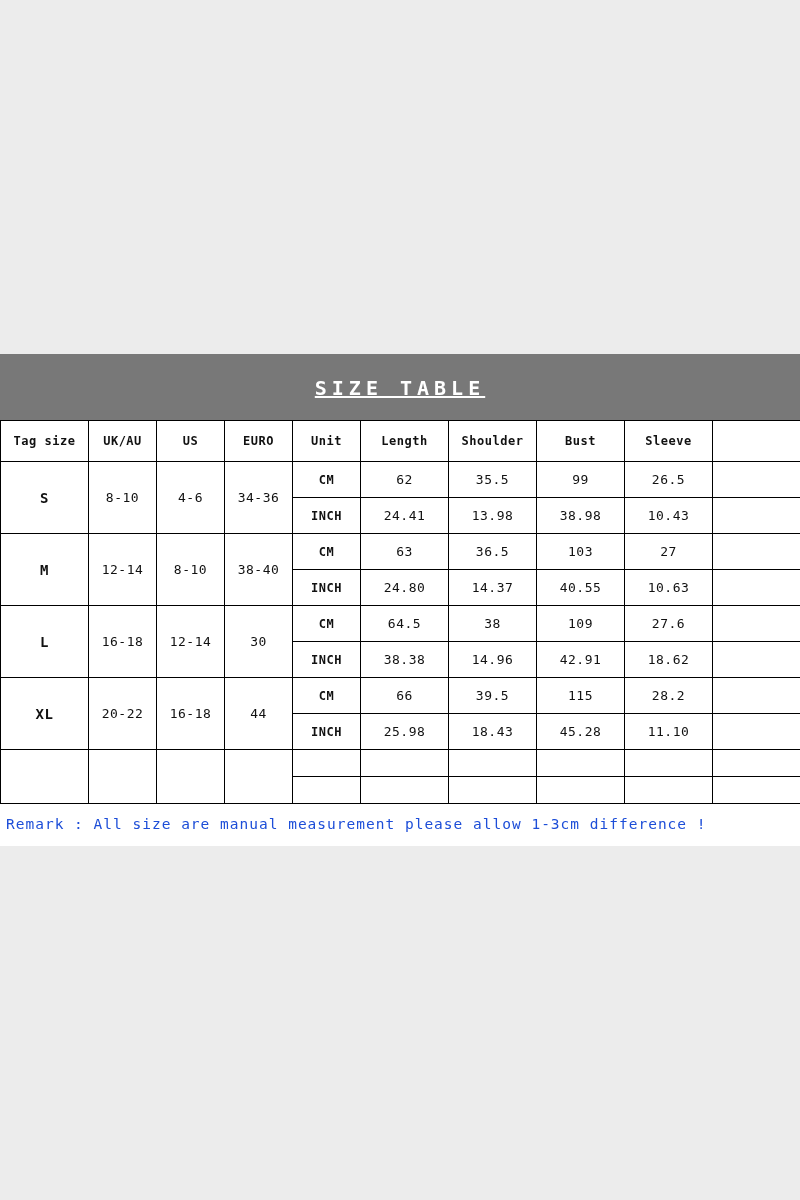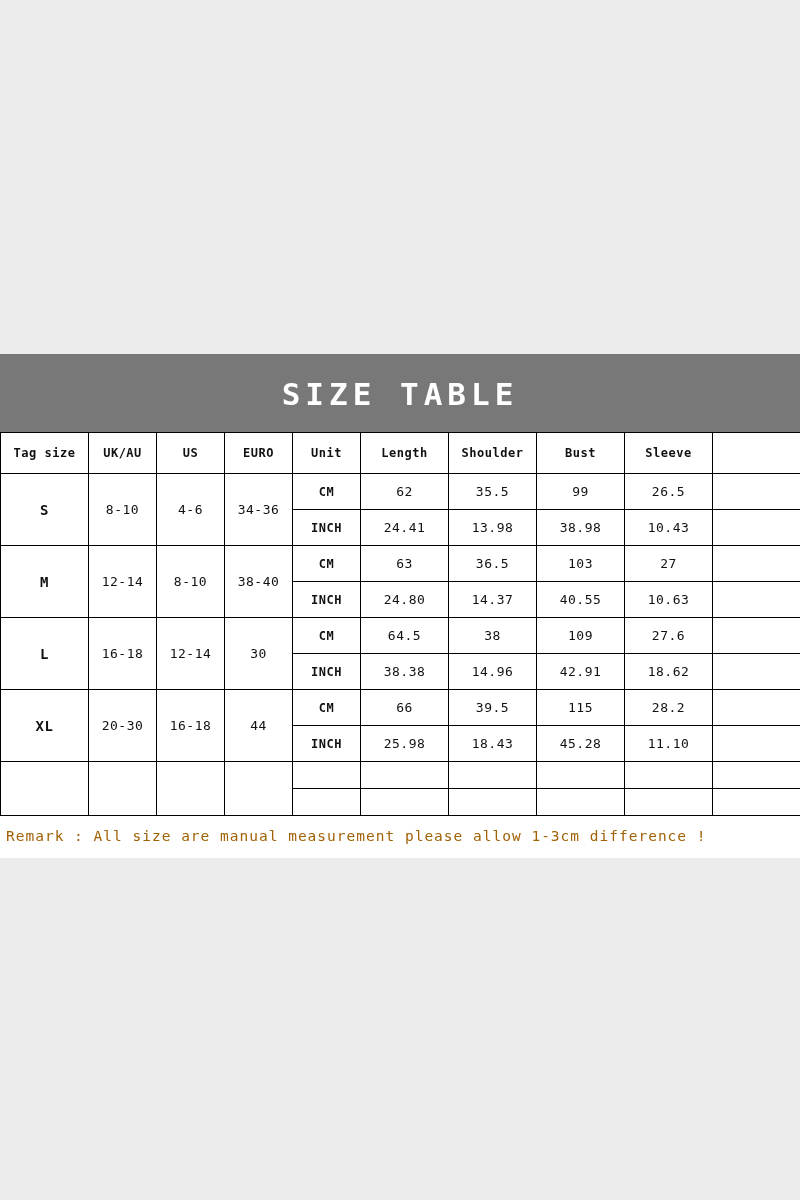--- a/index.html
+++ b/index.html
@@ -22,25 +22,26 @@
     position: absolute;
     left: 0;
     top: 354px;
     width: 800px;
     background: #ffffff;
   }
   .table-title {
     background: #787878;
     color: #ffffff;
     text-align: center;
-    font-size: 31px;
+    font-size: 20px;
     letter-spacing: 5px;
     font-weight: bold;
     padding: 22px 0 20px 0;
     font-family: "DejaVu Sans Mono", "Liberation Mono", monospace;
+    text-decoration: underline;
   }
   table.size {
     border-collapse: collapse;
     width: 800px;
     background: #ffffff;
     table-layout: fixed;
   }
   table.size td {
     border: 1px solid #000000;
     text-align: center;
@@ -73,21 +74,21 @@
   .col-euro { width: 68px; }
   .col-unit { width: 68px; }
   .col-length { width: 88px; }
   .col-shoulder { width: 88px; }
   .col-bust { width: 88px; }
   .col-sleeve { width: 88px; }
   .col-end { width: 88px; }
   .remark {
     background: #ffffff;
     font-size: 14.5px;
-    color: #a16207;
+    color: #1d4ed8;
     padding: 12px 0 14px 6px;
     letter-spacing: 1px;
     font-family: "DejaVu Sans Mono", "Liberation Mono", monospace;
     white-space: nowrap;
   }
 </style>
 </head>
 <body>
 
 <div class="page">
@@ -181,21 +182,21 @@
           <td class="unit">INCH</td>
           <td>38.38</td>
           <td>14.96</td>
           <td>42.91</td>
           <td>18.62</td>
           <td></td>
         </tr>
 
         <tr>
           <td class="tag" rowspan="2">XL</td>
-          <td rowspan="2">20-30</td>
+          <td rowspan="2">20-22</td>
           <td rowspan="2">16-18</td>
           <td rowspan="2">44</td>
           <td class="unit">CM</td>
           <td>66</td>
           <td>39.5</td>
           <td>115</td>
           <td>28.2</td>
           <td></td>
         </tr>
         <tr>

